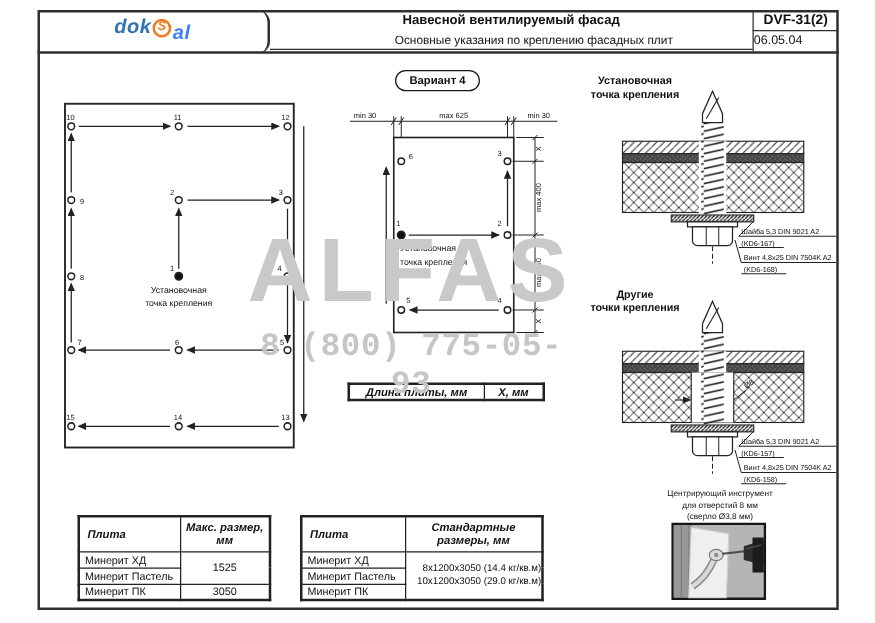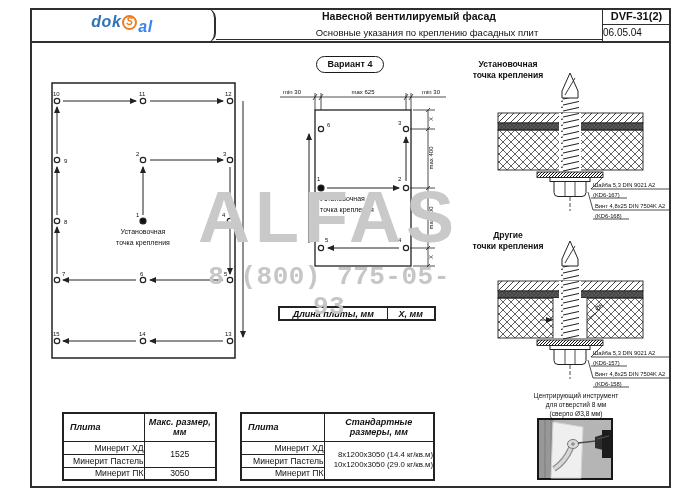--- a/index.html
+++ b/index.html
@@ -44,21 +44,21 @@
   td, th { border:1.5px solid #222; overflow:hidden; }
   .tbl { border:2px solid #222; z-index:4; }
   .tbl th { font-weight:bold; text-align:center;font-style:italic; }
   .x-table { left:278px; top:306px; width:156px; font-size:9px; }
   .x-table th { height:13px; }
   .x-table td { height:11px; text-align:center; }
   .plate-table { left:62px; top:412px; width:153px; font-size:8.6px; }
   .std-table { left:240px; top:412px; width:193px; font-size:8.6px; }
   .plate-table th, .std-table th { height:28px; font-size:9px; }
   .plate-table td, .std-table td { height:13px; }
-  .name-cell { text-align:right; padding-left:4px;margin-left:32px; }
+  .name-cell { text-align:left; padding-left:4px;margin-left:32px; }
   .val-cell { text-align:center; }
   .th-left { text-align:left !important; padding-left:6px; }
   .std-size { font-size:7.8px; line-height:10px; text-align:right;margin-left:20px; }
 
   svg text { font-family:"Liberation Sans", sans-serif; fill:#111; }
 </style>
 </head>
 <body>
 
 <svg width="0" height="0" class="abs" aria-hidden="true">

